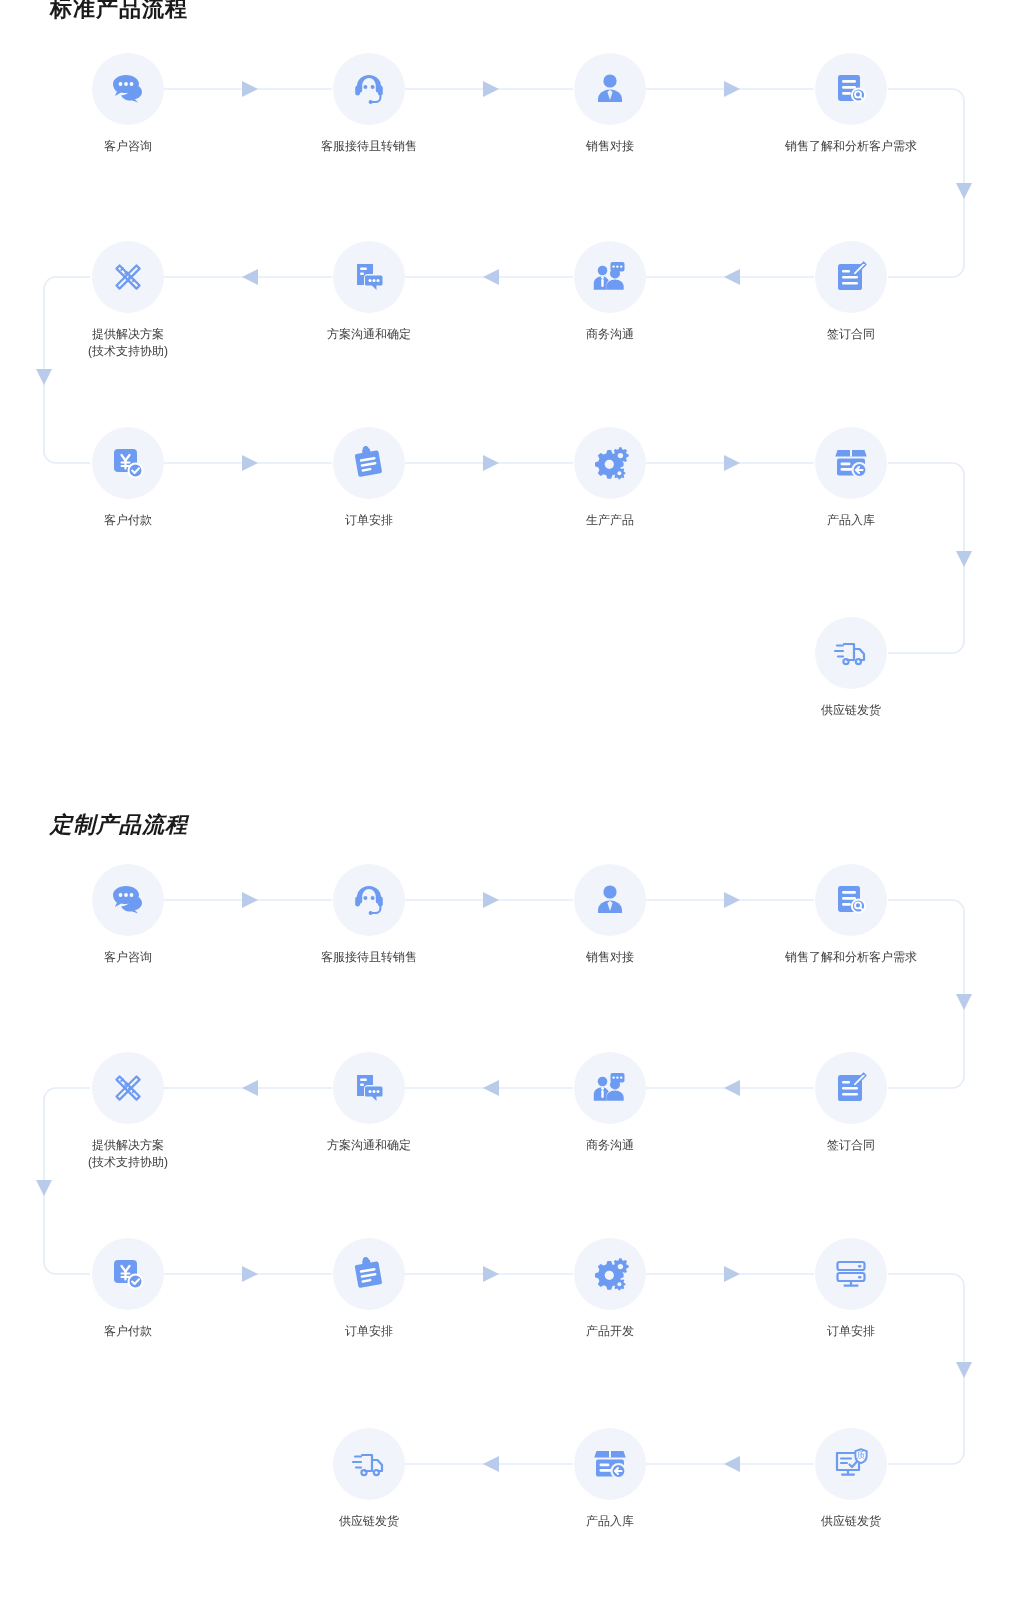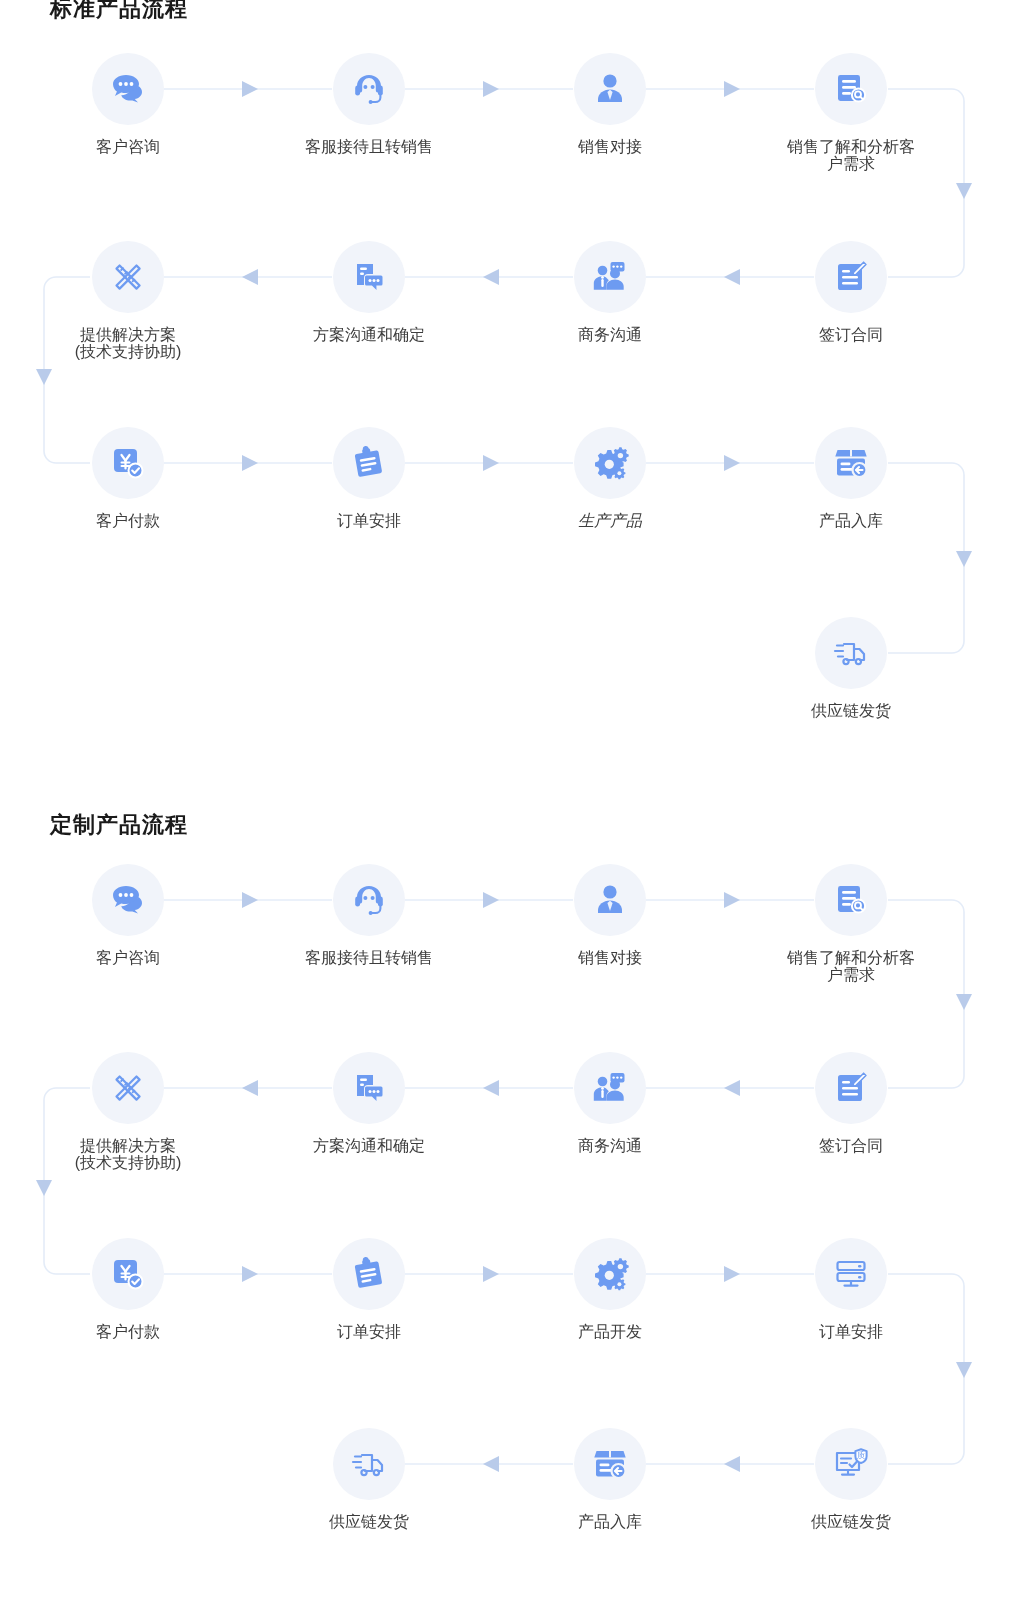--- a/index.html
+++ b/index.html
@@ -38,21 +38,21 @@
     margin:0 auto;
     border-radius:50%;
     background:#f1f4fa;
     display:flex;
     align-items:center;
     justify-content:center;
   }
   .node .disc svg { display:block; }
   .node .label {
     margin-top:13px;
-    font-size:16px;
+    font-size:12px;
     line-height:17px;
     color:#3d3d3d;
     white-space:pre-line;
     font-family:"Liberation Sans","DejaVu Sans",sans-serif;
   }
 </style>
 </head>
 <body>
 
 <div class="section" style="top:0;height:790px;">
@@ -240,21 +240,21 @@
             <circle cx="19.5" cy="5.6" r="3" fill="#6d9bf1"></circle>
             <rect x="11.5" y="15" width="16" height="2.5" rx="1.25" fill="#fff"></rect>
             <rect x="11.5" y="20" width="16" height="2.5" rx="1.25" fill="#fff"></rect>
             <rect x="11.5" y="25" width="10" height="2.5" rx="1.25" fill="#fff"></rect>
           </g>
         </svg>
       </div>
       <div class="label">订单安排</div>
     </div>
 
-    <div class="node" style="left:606px; top:427px;font-style:italic;">
+    <div class="node" style="left:606px; top:427px;">
       <div class="disc">
         <svg width="40" height="40" viewBox="0 0 40 40">
           <path d="M16.2 10.5l1.2-3.4h3.8l1.2 3.4 2.5 1 3.2-1.6 2.7 2.7-1.6 3.2 1 2.5 3.4 1.2v3.8l-3.4 1.2-1 2.5 1.6 3.2-2.7 2.7-3.2-1.6-2.5 1-1.2 3.4h-3.8l-1.2-3.4-2.5-1-3.2 1.6-2.7-2.7 1.6-3.2-1-2.5-3.4-1.2v-3.8l3.4-1.2 1-2.5-1.6-3.2 2.7-2.7 3.2 1.6z" fill="#6d9bf1"></path>
           <circle cx="19.3" cy="21.3" r="4.6" fill="#f1f4fa"></circle>
           <path d="M28.6 6.2l.7-2h2.2l.7 2 1.4.6 1.9-.9 1.5 1.5-.9 1.9.6 1.4 2 .7v2.2l-2 .7-.6 1.4.9 1.9-1.5 1.5-1.9-.9-1.4.6-.7 2h-2.2l-.7-2-1.4-.6-1.9.9-1.5-1.5.9-1.9-.6-1.4-2-.7v-2.2l2-.7.6-1.4-.9-1.9 1.5-1.5 1.9.9z" fill="#6d9bf1"></path>
           <circle cx="30.4" cy="12.6" r="2.7" fill="#f1f4fa"></circle>
           <path d="M28 25.6l.5-1.4h1.7l.5 1.4 1 .4 1.4-.7 1.2 1.2-.7 1.4.4 1 1.4.5v1.7l-1.4.5-.4 1 .7 1.4-1.2 1.2-1.4-.7-1 .4-.5 1.4h-1.7l-.5-1.4-1-.4-1.4.7-1.2-1.2.7-1.4-.4-1-1.4-.5v-1.7l1.4-.5.4-1-.7-1.4 1.2-1.2 1.4.7z" fill="#6d9bf1"></path>
           <circle cx="29.4" cy="30.2" r="2" fill="#f1f4fa"></circle>
         </svg>
       </div>
@@ -291,21 +291,21 @@
           </g>
         </svg>
       </div>
       <div class="label">供应链发货</div>
     </div>
   </div>
 </div>
 
 <div class="section" style="top:810px;height:790px;">
 
-  <div class="section-title" style="left:46px; top:0px;">定制产品流程</div>
+  <div class="section-title" style="left:46px; top:0px;font-style:italic;">定制产品流程</div>
 
   <div class="flow" style="top:54px;">
     <svg class="conn" width="1028" height="740">
 
       <line x1="160" y1="36" x2="328" y2="36" stroke="#e4ecf8" stroke-width="1.6"></line>
       <line x1="401" y1="36" x2="569" y2="36" stroke="#e4ecf8" stroke-width="1.6"></line>
       <line x1="642" y1="36" x2="810" y2="36" stroke="#e4ecf8" stroke-width="1.6"></line>
       <polygon points="238,28 254,36 238,44" fill="#b9cbea"></polygon>
       <polygon points="479,28 495,36 479,44" fill="#b9cbea"></polygon>
       <polygon points="720,28 736,36 720,44" fill="#b9cbea"></polygon>

